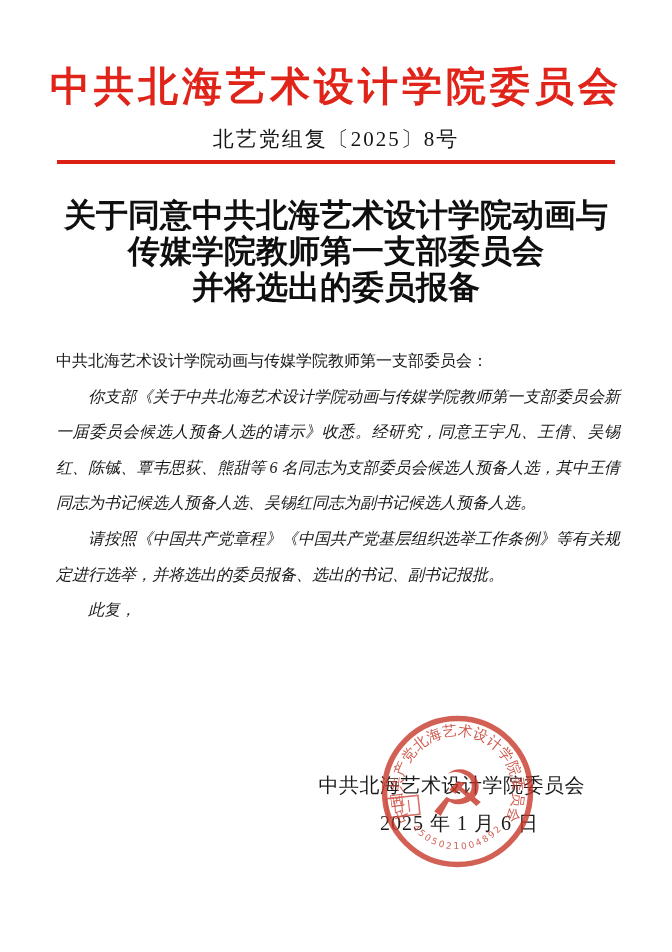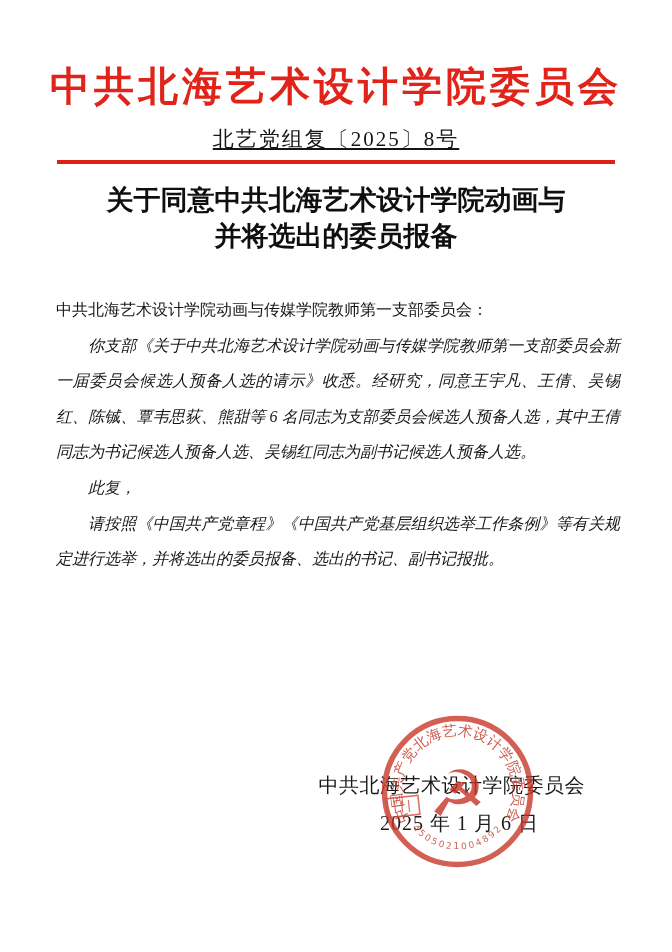--- a/index.html
+++ b/index.html
@@ -22,31 +22,30 @@
     letter-spacing:4px;
     white-space:nowrap;
   }
   .doc-number{
     margin-top:16px;
     text-align:center;
     color:#151515;
     font-size:21px;
     line-height:26px;
     letter-spacing:2px;
-    text-decoration:underline;
   }
   .red-divider{
     margin:8px auto 0 auto;
     width:558px;height:4px;
     background:#dc2014;
   }
   .doc-title{
-    margin-top:18px;
+    margin-top:33px;
     text-align:center;
-    font-size:27px;
+    font-size:32px;
     font-weight:bold;
     line-height:36px;
     color:#0f0f0f;
   }
   .doc-body{
     margin:38px 50px 0 54px;
     font-size:16px;
     line-height:35.6px;
     text-align:justify;
     color:#161616;
@@ -84,28 +83,29 @@
 <div class="page">
 
   <div class="doc-header">中共北海艺术设计学院委员会</div>
 
   <div class="doc-number">北艺党组复〔2025〕8号</div>
 
   <div class="red-divider"></div>
 
   <div class="doc-title">
     <div>关于同意中共北海艺术设计学院动画与</div>
+    <div>传媒学院教师第一支部委员会</div>
     <div>并将选出的委员报备</div>
   </div>
 
   <div class="doc-body">
     <p>中共北海艺术设计学院动画与传媒学院教师第一支部委员会：</p>
     <p class="indent">你支部《关于中共北海艺术设计学院动画与传媒学院教师第一支部委员会新一届委员会候选人预备人选的请示》收悉。经研究，同意王宇凡、王倩、吴锡红、陈铖、覃韦思荻、熊甜等 6 名同志为支部委员会候选人预备人选，其中王倩同志为书记候选人预备人选、吴锡红同志为副书记候选人预备人选。</p>
+    <p class="indent">请按照《中国共产党章程》《中国共产党基层组织选举工作条例》等有关规定进行选举，并将选出的委员报备、选出的书记、副书记报批。</p>
     <p class="indent">此复，</p>
-    <p class="indent">请按照《中国共产党章程》《中国共产党基层组织选举工作条例》等有关规定进行选举，并将选出的委员报备、选出的书记、副书记报批。</p>
   </div>
 
   <div class="signature-org">中共北海艺术设计学院委员会</div>
 
   <div class="signature-date">2025 年 1 月 6 日</div>
 
   <svg class="seal" viewBox="-86.5 -86.5 173 173" xmlns="http://www.w3.org/2000/svg">
     <defs>
       <path id="sealArc" d="M -49.4,26.3 A 56,56 0 1 1 49.4,26.3" fill="none"></path>
       <path id="sealNum" d="M -45.7,35.7 A 58,58 0 0 0 45.7,35.7" fill="none"></path>

